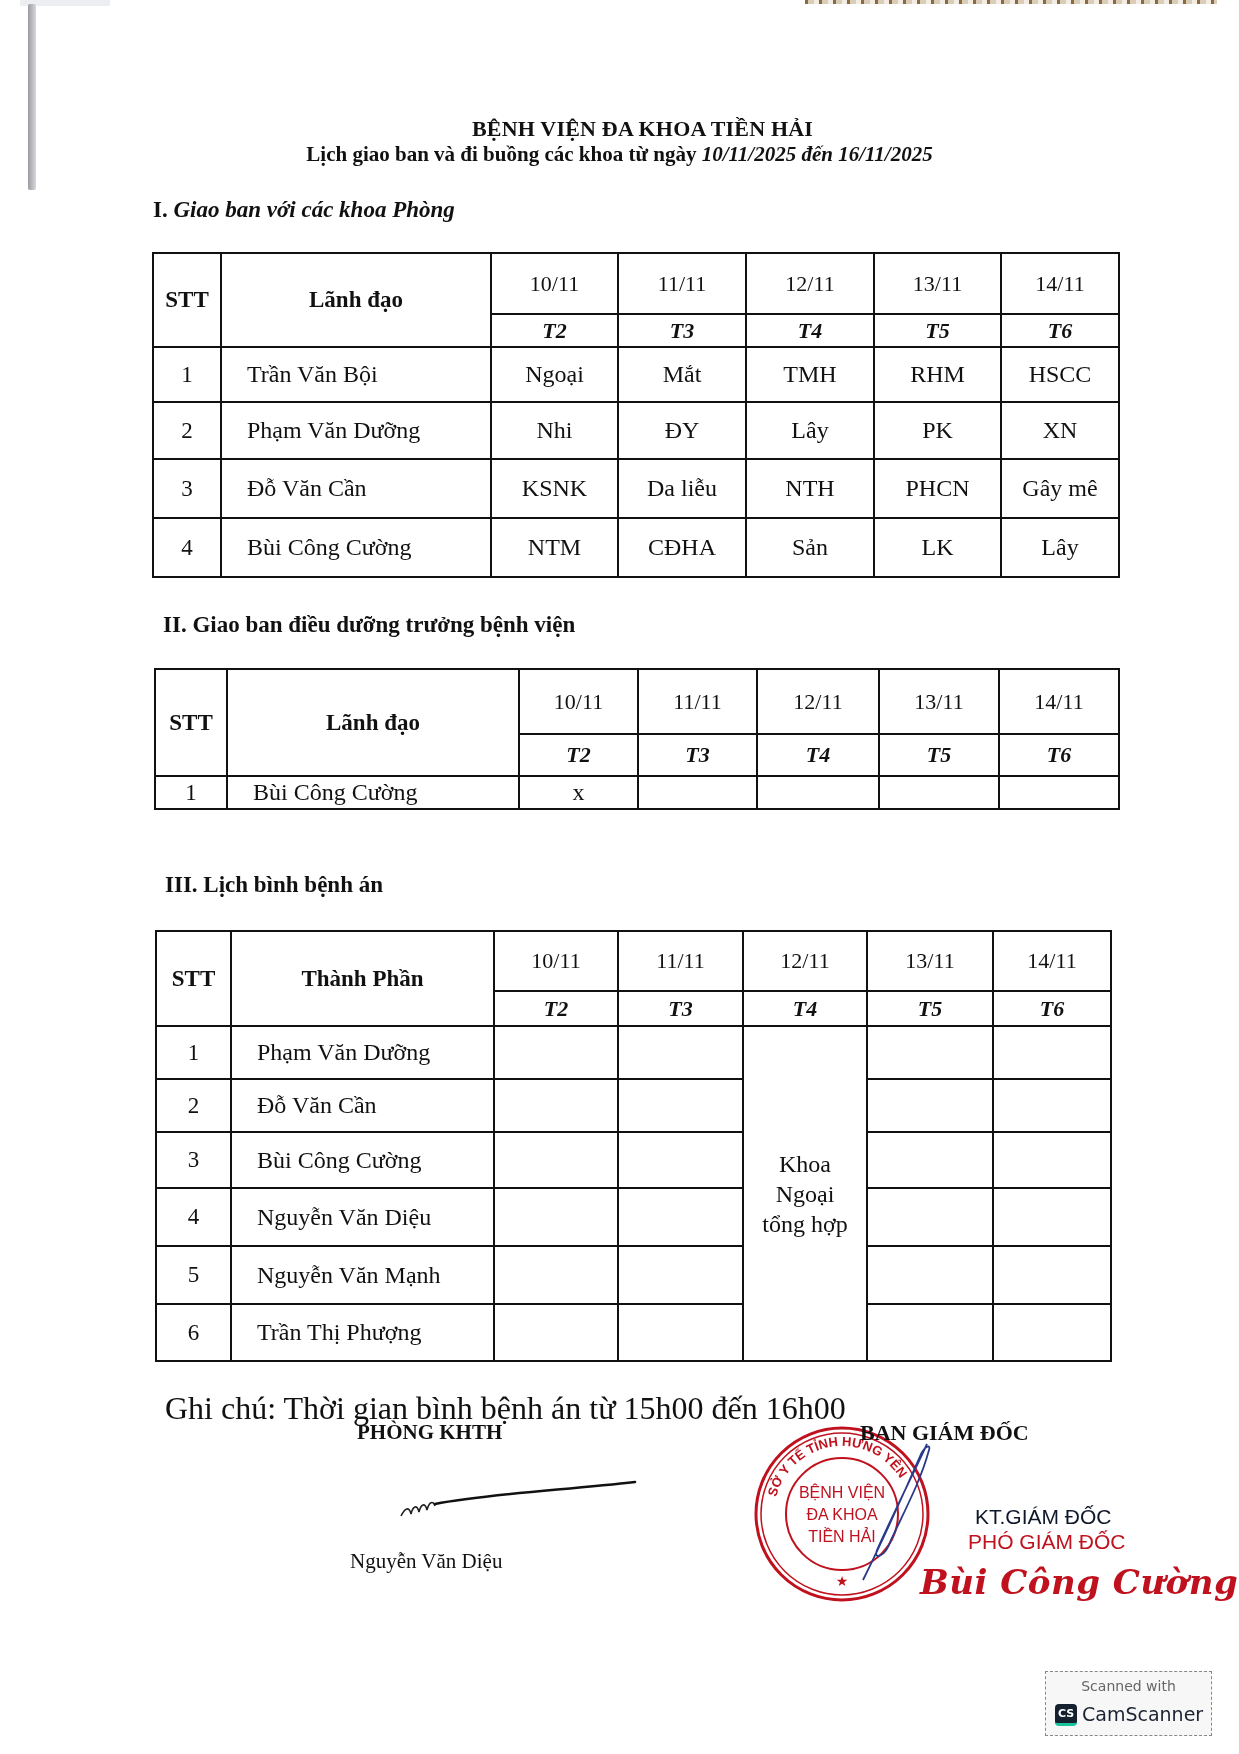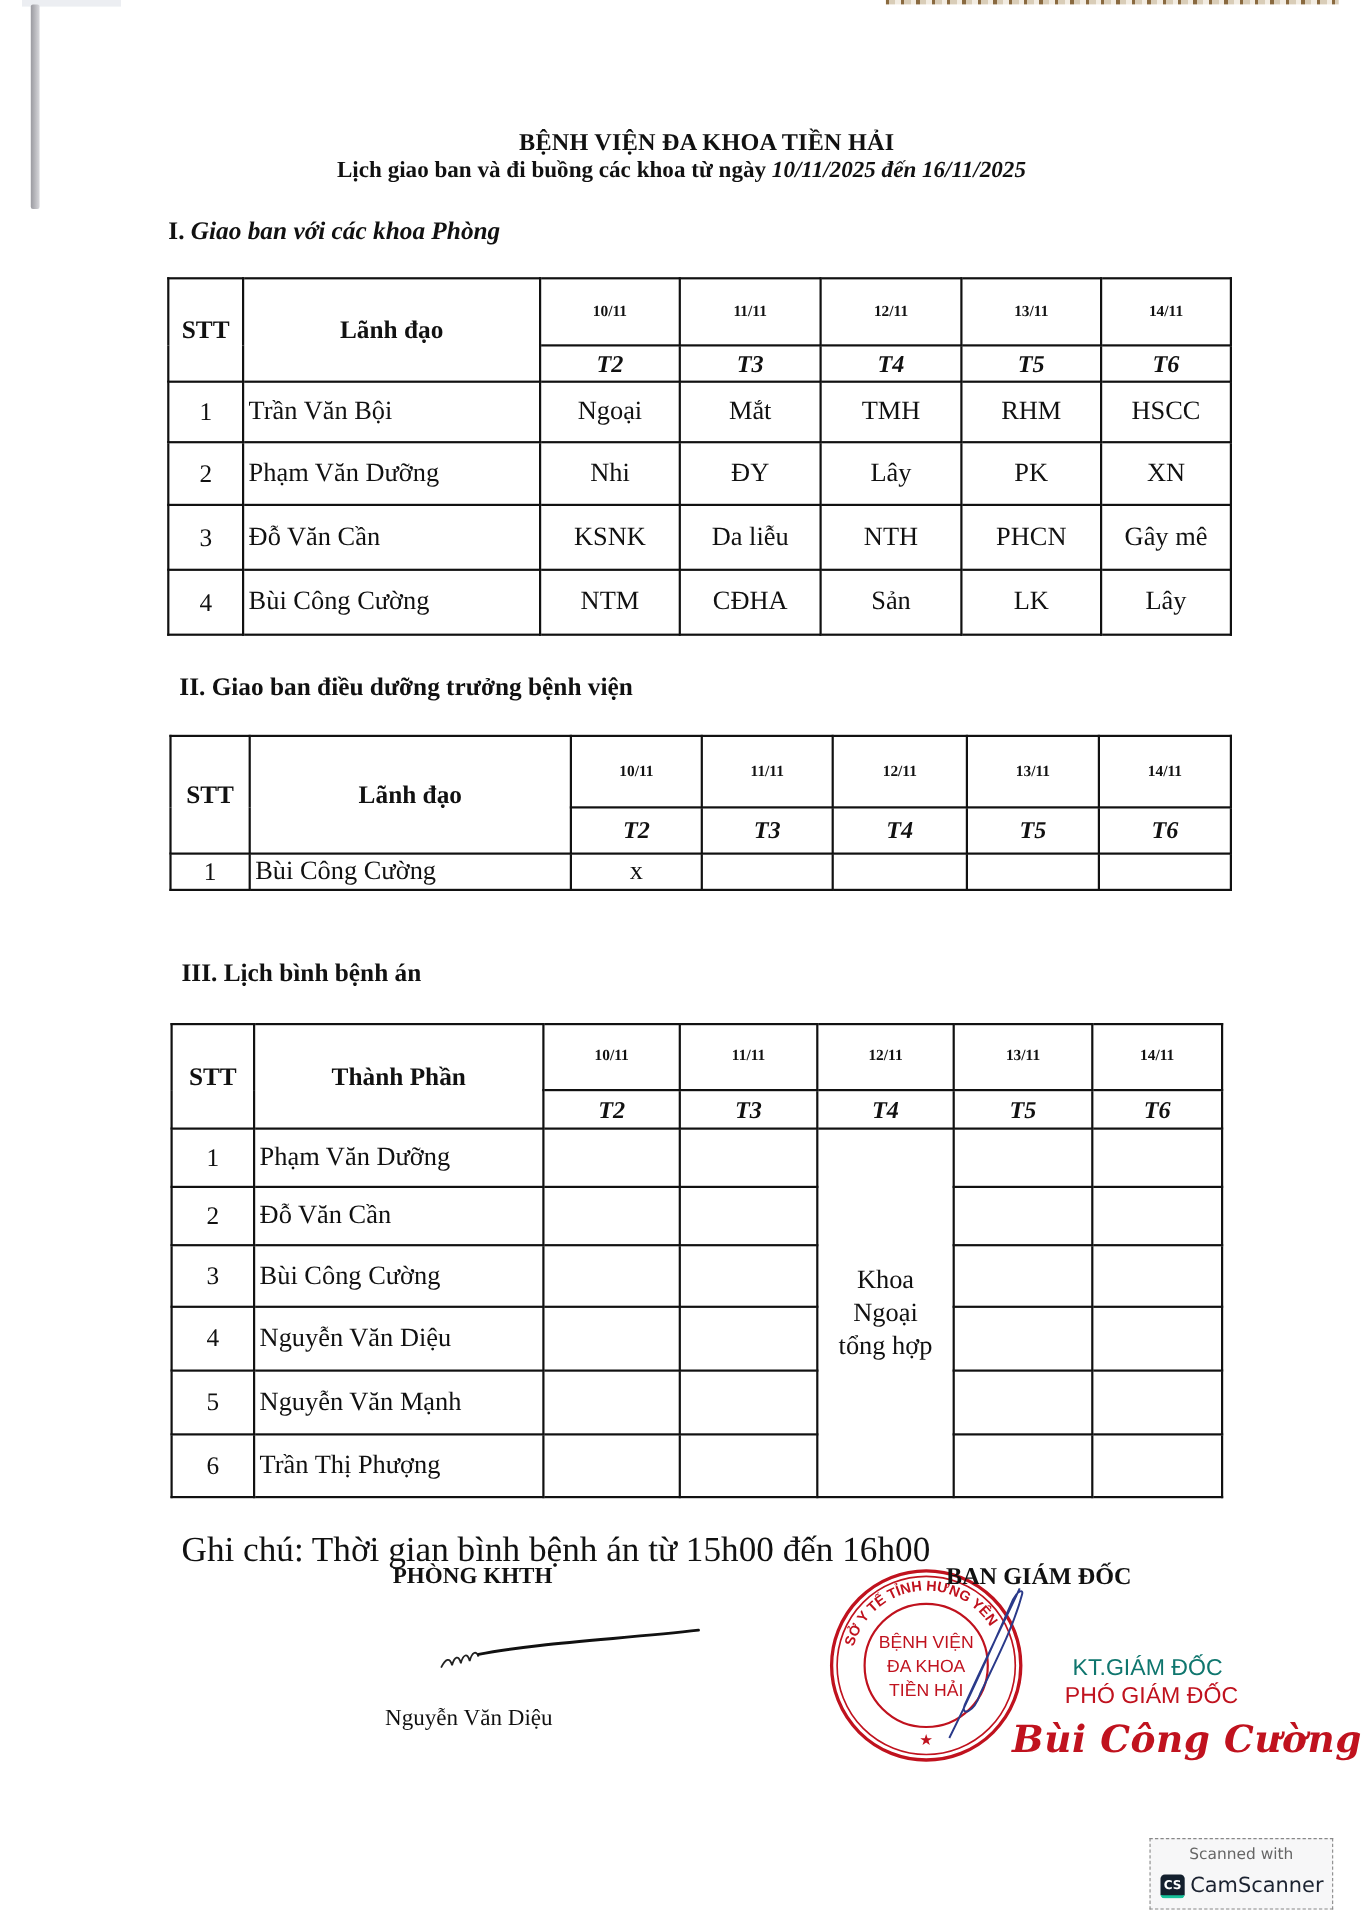--- a/index.html
+++ b/index.html
@@ -17,32 +17,32 @@
   .t2 { top:142px; font-size:21px; }
   .t2 i { font-style:italic; }
 
   .section-h { font-weight:bold; font-size:23px; }
   .section-h i { font-style:italic; }
 
   table.sched { position:absolute; border-collapse:collapse; table-layout:fixed; }
   table.sched td, table.sched th { border:2px solid #111; padding:0; text-align:center;
         vertical-align:middle; font-weight:normal; }
   table.sched th.hdr { font-weight:bold; font-size:23px; }
-  table.sched th.date { font-weight:bold; font-size:14px; }
+  table.sched th.date { font-weight:normal; font-size:22px; }
   table.sched th.day { font-weight:bold; font-style:italic; font-size:22px; }
   table.sched td.stt { font-size:23px; }
-  table.sched td.name { text-align:left; padding-left:4px; font-size:24px; }
+  table.sched td.name { text-align:left; padding-left:25px; font-size:24px; }
   table.sched td.cell { font-size:24px; }
   table.sched td.merged { font-size:24px; line-height:30px;text-align:center; }
 
   .note { left:165px; top:1390px; font-size:32px; }
   .dept { left:357px; top:1420px; font-size:21px; font-weight:bold; }
   .signer-left { left:350px; top:1549px; font-size:21px; }
   .board { left:860px; top:1420px; font-size:22px; font-weight:bold; }
-  .kt { left:975px; top:1505px; font-size:21px; color:#0f766e; font-family:"Liberation Sans","DejaVu Sans",sans-serif; }
+  .kt { left:975px; top:1505px; font-size:21px; color:#0f172a; font-family:"Liberation Sans","DejaVu Sans",sans-serif; }
   .pgd { left:968px; top:1530px; font-size:21px; color:#c0121e; font-family:"Liberation Sans","DejaVu Sans",sans-serif; }
   .sig-name { left:920px; top:1562px; font-size:34px; color:#c0121e; font-style:italic; font-weight:bold;
               font-family:"DejaVu Serif", serif; letter-spacing:0.5px; }
 
   .stamp { left:752px; top:1424px; width:180px; height:180px; }
   .scanner { left:1045px; top:1671px; width:165px; height:63px; border:1px dashed #888;
              background:#f7f7f8; font-family:"DejaVu Sans","Liberation Sans",sans-serif; }
   .scanner .sw { position:absolute; top:6px; left:0; width:100%; text-align:center; font-size:14px; color:#666; }
   .scanner .cs-logo { position:absolute; left:9px; top:32px; width:22px; height:22px; background:#14202e;
         border-radius:4px; color:#fff; font-size:11px; font-weight:bold; text-align:center; line-height:20px;

